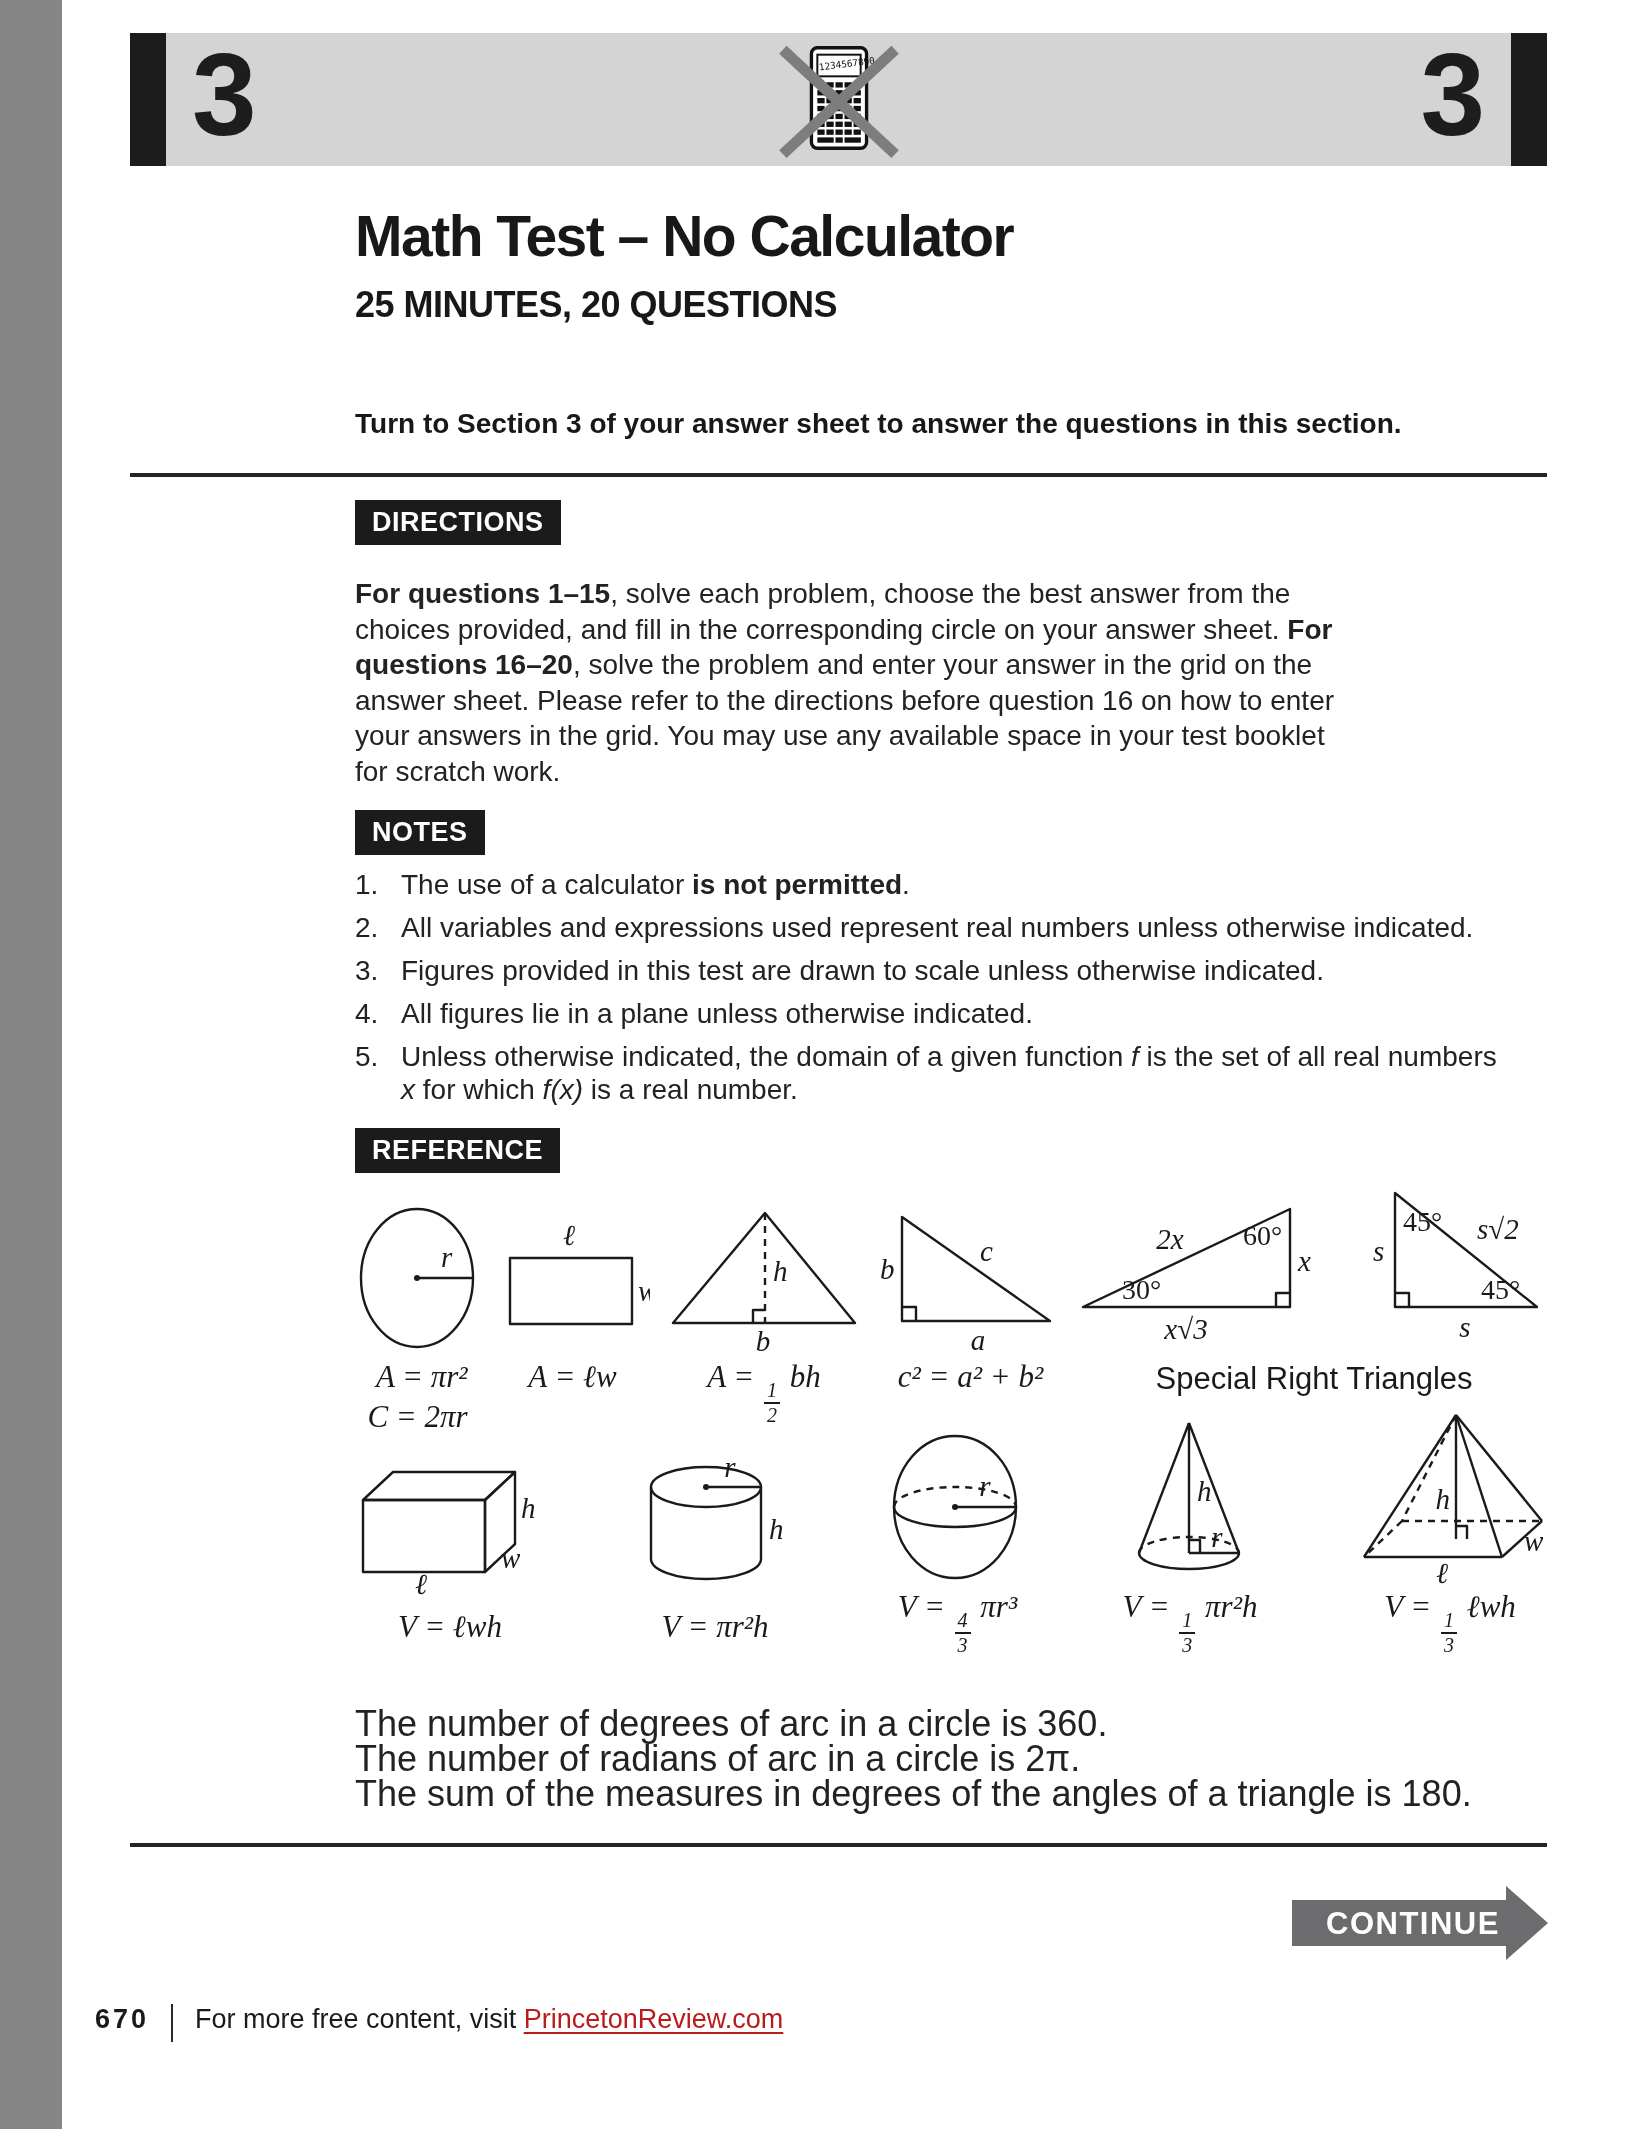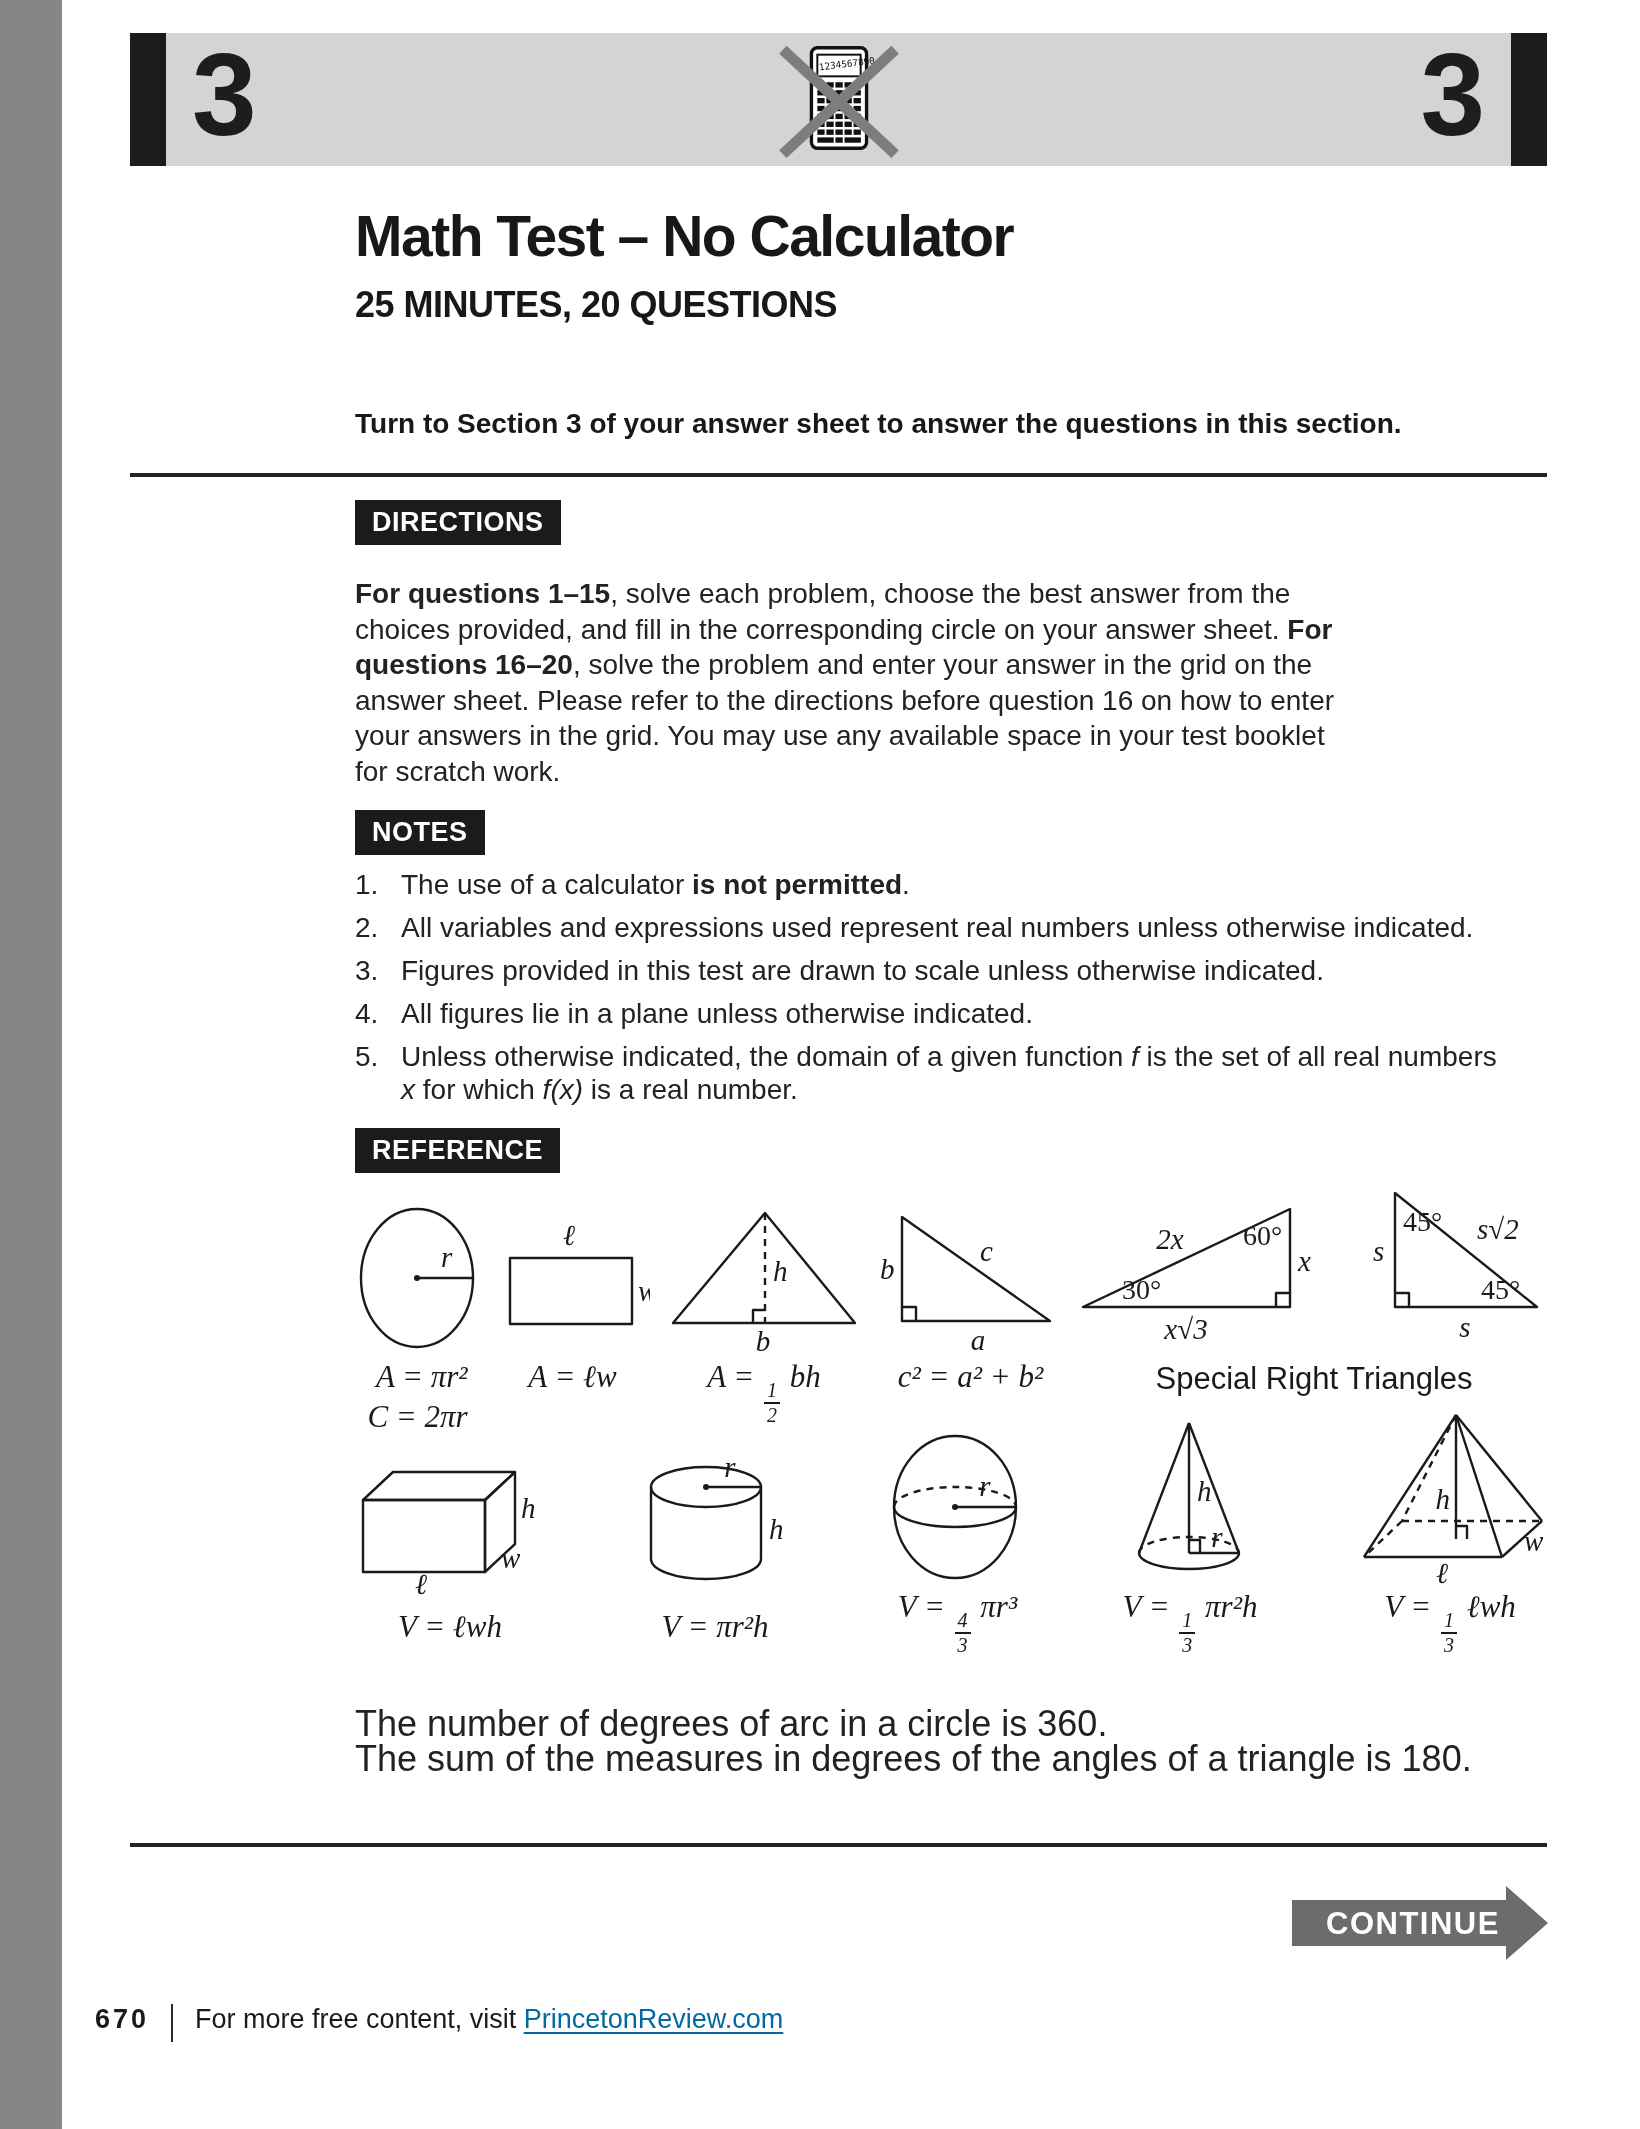--- a/index.html
+++ b/index.html
@@ -43,21 +43,21 @@
   svg .geo{fill:none;stroke:#1a1a1a;stroke-width:2.4;stroke-linejoin:round;}
   svg .dash{stroke-dasharray:7 6;}
   svg .slabel{font-family:"Liberation Serif","DejaVu Serif",serif;font-style:italic;
               font-size:29px;fill:#1a1a1a;}
   svg .sdeg{font-family:"Liberation Serif","DejaVu Serif",serif;font-size:28px;fill:#1a1a1a;}
   .continue-wrap{left:1292px;top:1884px;}
   .footer{left:95px;top:2004px;display:flex;align-items:flex-start;}
   .footer .pnum{font-size:27px;font-weight:bold;letter-spacing:3px;color:#1a1a1a;}
   .footer .fdiv{width:2px;height:38px;background:#2a2a2a;margin:0 22px;}
   .footer .ftext{font-size:27px;color:#1a1a1a;}
-  .footer a{color:#0369a1;text-decoration:underline;text-underline-offset:4px;}
+  .footer a{color:#b91c1c;text-decoration:underline;text-underline-offset:4px;}
 </style>
 </head>
 <body>
 
 <div class="edge-strip"></div>
 
 <div class="header-band">
   <div class="hbar"></div>
   <div class="sec-num left">3</div>
   <div class="hspacer"></div>
@@ -330,20 +330,21 @@
       <span class="formula"><span>V = </span><span class="frac">
             <span class="num">1</span>
             <span class="den">3</span>
           </span><span> ℓwh</span></span>
     </div>
   </div>
 </div>
 
 <div class="abs closing">
   <div>The number of degrees of arc in a circle is 360.</div>
+  <div>The number of radians of arc in a circle is 2π.</div>
   <div>The sum of the measures in degrees of the angles of a triangle is 180.</div>
 </div>
 
 <div class="abs rule" style="top:1843px;"></div>
 
 <div class="abs continue-wrap">
   <svg width="260" height="78" viewBox="0 0 260 78">
     <polygon points="0,16 214,16 214,2 256,39 214,76 214,62 0,62" fill="#6c6c6e"></polygon>
     <text x="34" y="50" font-family="'Liberation Sans',sans-serif" font-size="31" font-weight="bold" letter-spacing="1.5" fill="#ffffff">CONTINUE</text>
   </svg>

